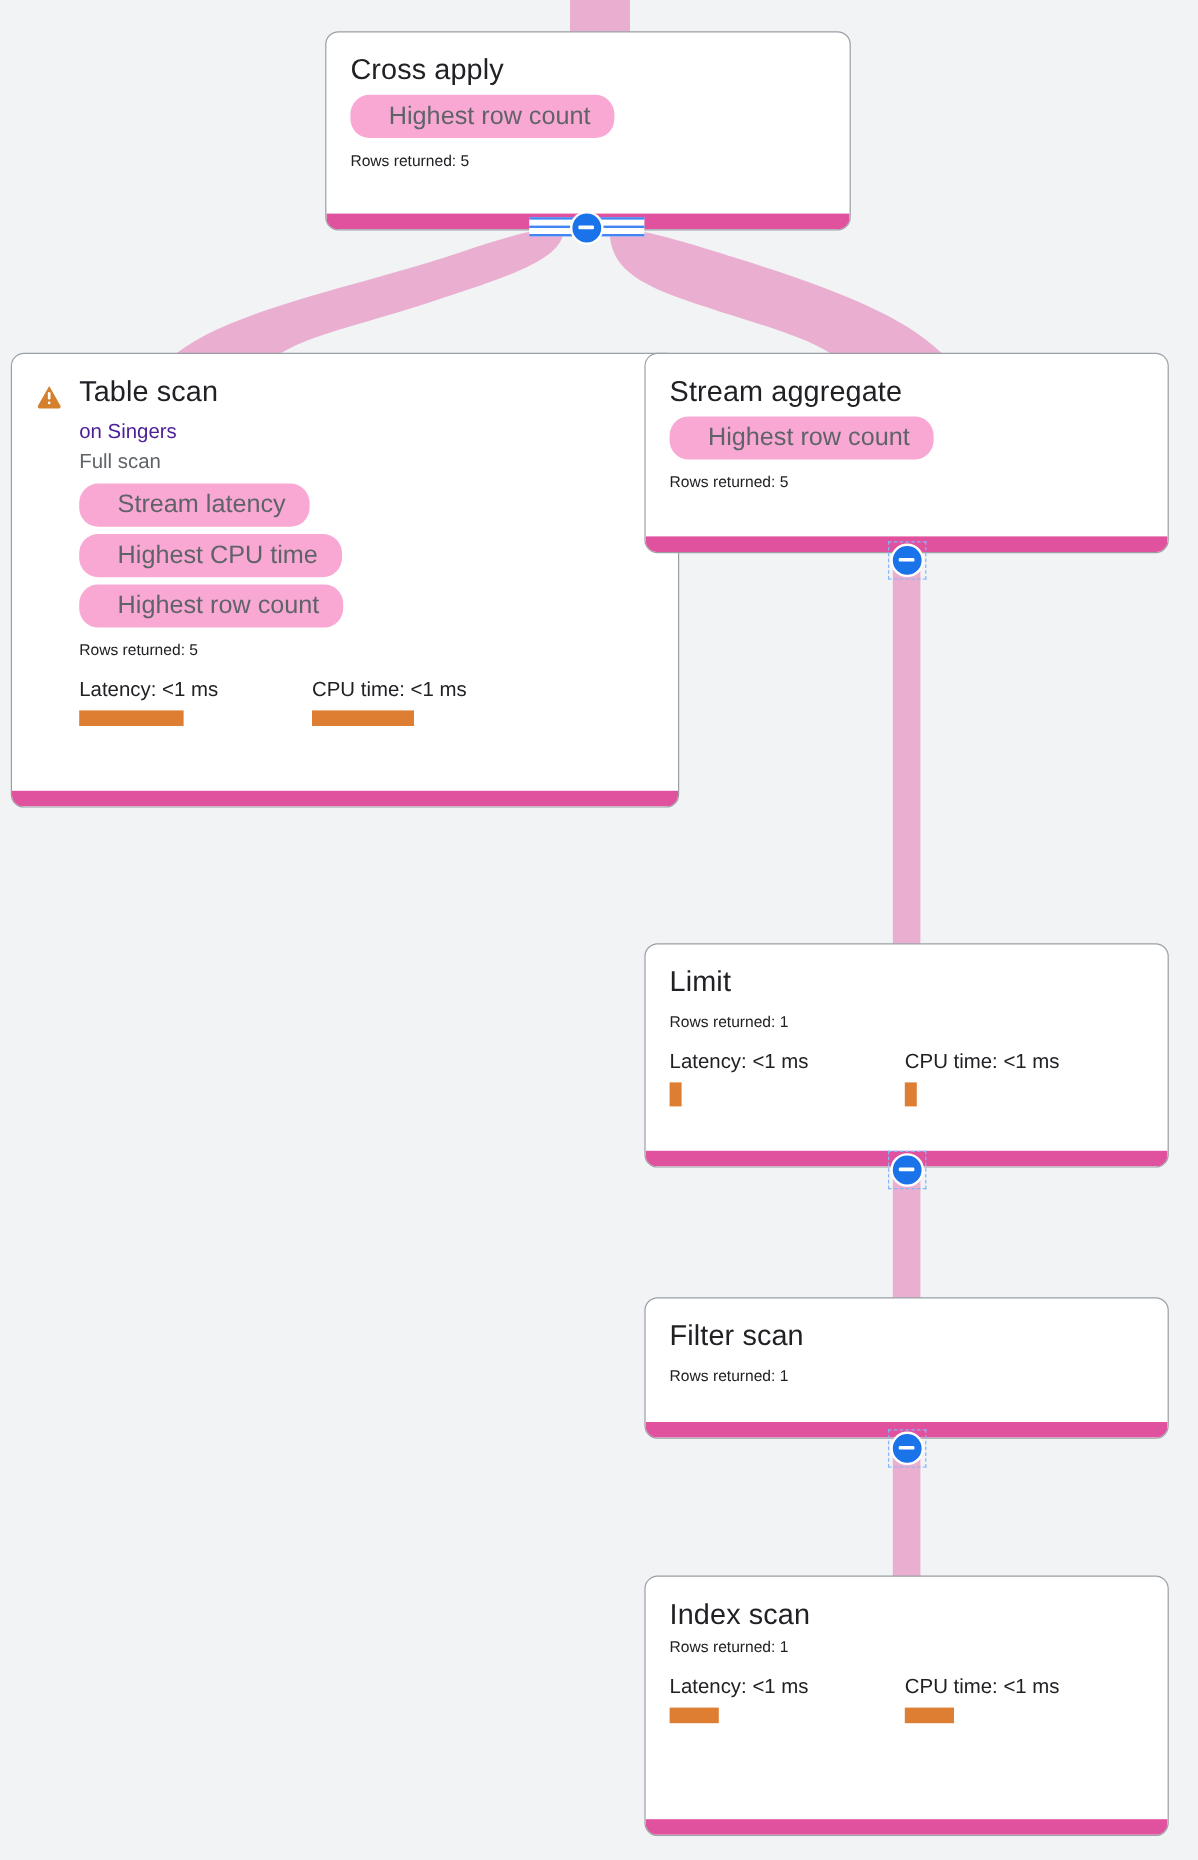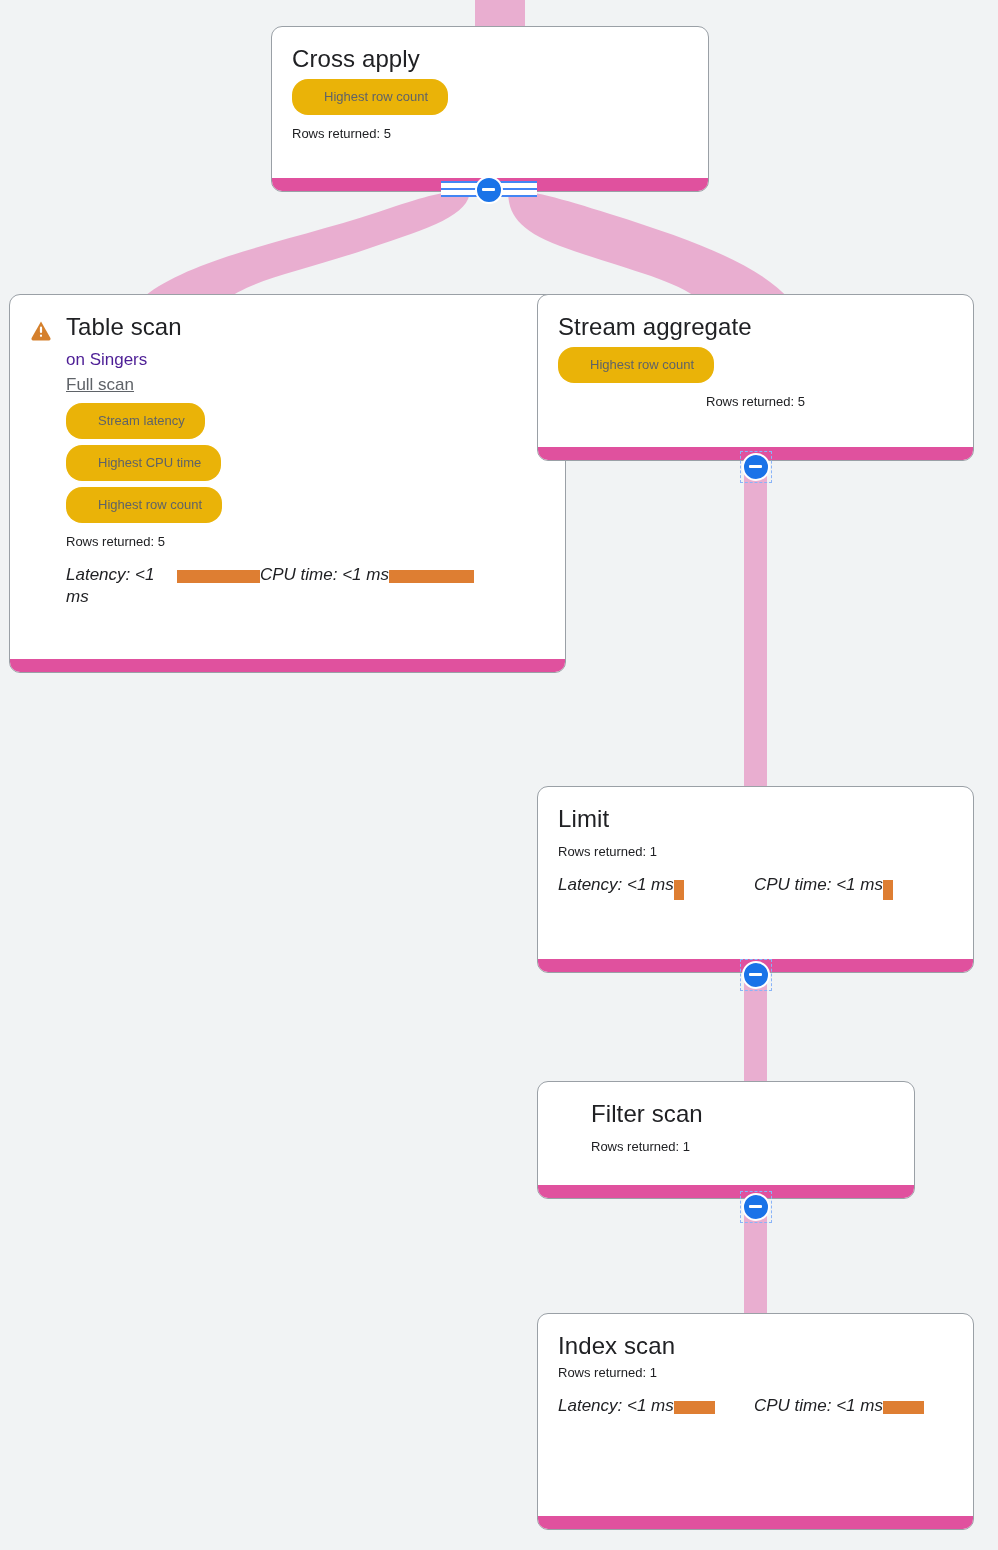--- a/index.html
+++ b/index.html
@@ -31,35 +31,35 @@
     width:22px;height:22px;flex:0 0 22px;margin-top:6px;position:relative;
   }
   .warn-icon svg{display:block;}
   .node-title{
     font-size:24px;line-height:28px;color:#202124;font-weight:400;
     letter-spacing:.1px;
   }
   .node-sub{
     font-size:17px;line-height:25px;color:#4c1d95;margin-top:6px;
   }
-  .node-sub.muted{color:#5f6368;margin-top:0;text-decoration:underline;}
+  .node-sub.muted{color:#5f6368;margin-top:0;}
   .rows{
     font-size:13px;line-height:24px;color:#202124;margin-top:7px;
   }
   .chips{margin-top:6px;}
   .chip{
     display:block;width:max-content;
-    background:#eab308;color:#5f6368;
-    font-size:13px;line-height:20px;
+    background:#f9a8d4;color:#5f6368;
+    font-size:21px;line-height:20px;
     border-radius:16px;
     padding:8px 20px 8px 32px;
     margin-bottom:6px;
   }
   .metrics{display:flex;margin-top:10px;}
-  .metric{display:flex;flex-direction:row;font-style:italic;}
+  .metric{display:flex;flex-direction:column;}
   .metric-label{font-size:17px;line-height:22px;color:#202124;}
   .metric-bar{margin-top:6px;background:#de7e32;}
 
   
   .indent{padding-left:36px;}
 </style>
 </head>
 <body>
 
 <div id="canvas">
@@ -145,21 +145,21 @@
           <div class="metric">
             <span class="metric-label">CPU time: &lt;1 ms</span>
             <span class="metric-bar" style="width:85px;height:13px;"></span>
           </div>
         </div>
       </div>
     </div>
     <div class="node-footer" style="background:#e0519e;"></div>
   </div>
 
-  <div class="node" id="n-stream-aggregate" style="left:537px;top:294px;width:437px;height:167px;text-align:center;">
+  <div class="node" id="n-stream-aggregate" style="left:537px;top:294px;width:437px;height:167px;">
     <div class="node-body">
       <div class="node-head">
         <div class="node-title">Stream aggregate</div>
       </div>
       <div class="chips">
         <span class="chip">Highest row count</span>
       </div>
       <div class="rows">Rows returned: 5</div>
     </div>
     <div class="node-footer" style="background:#e0519e;"></div>
@@ -194,21 +194,21 @@
   </div>
 
   <div style="position:absolute;left:741px;top:960px;width:30px;height:30px;
               outline:1px dashed #8ab4f8;">
     <div style="position:absolute;left:1px;top:1px;width:28px;height:28px;border-radius:50%;
                 background:#1a73e8;border:2.5px solid #ffffff;box-sizing:border-box;">
       <div style="position:absolute;left:5px;top:10.2px;width:13px;height:2.6px;background:#ffffff;border-radius:1px;"></div>
     </div>
   </div>
 
-  <div class="node" id="n-filter-scan" style="left:537px;top:1081px;width:378px;height:118px;padding-left:33px;">
+  <div class="node" id="n-filter-scan" style="left:537px;top:1081px;width:437px;height:118px;">
     <div class="node-body">
       <div class="node-head">
         <div class="node-title">Filter scan</div>
       </div>
       <div class="rows">Rows returned: 1</div>
     </div>
     <div class="node-footer" style="background:#e0519e;"></div>
   </div>
 
   <div style="position:absolute;left:741px;top:1192px;width:30px;height:30px;

